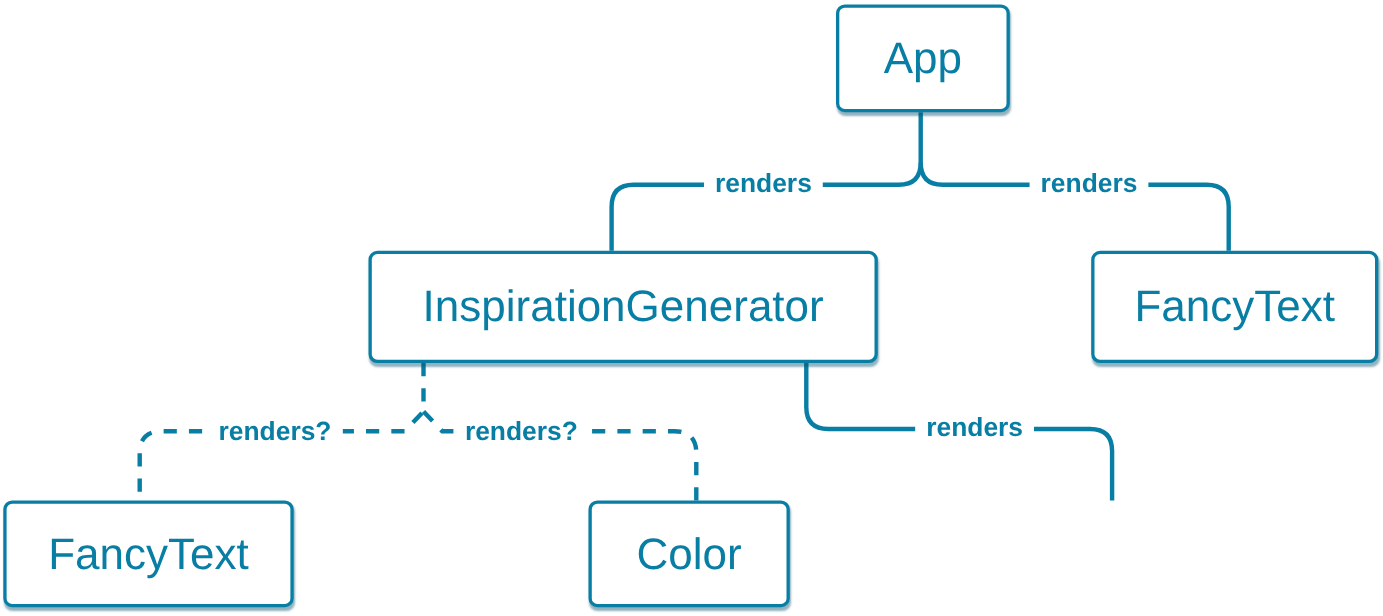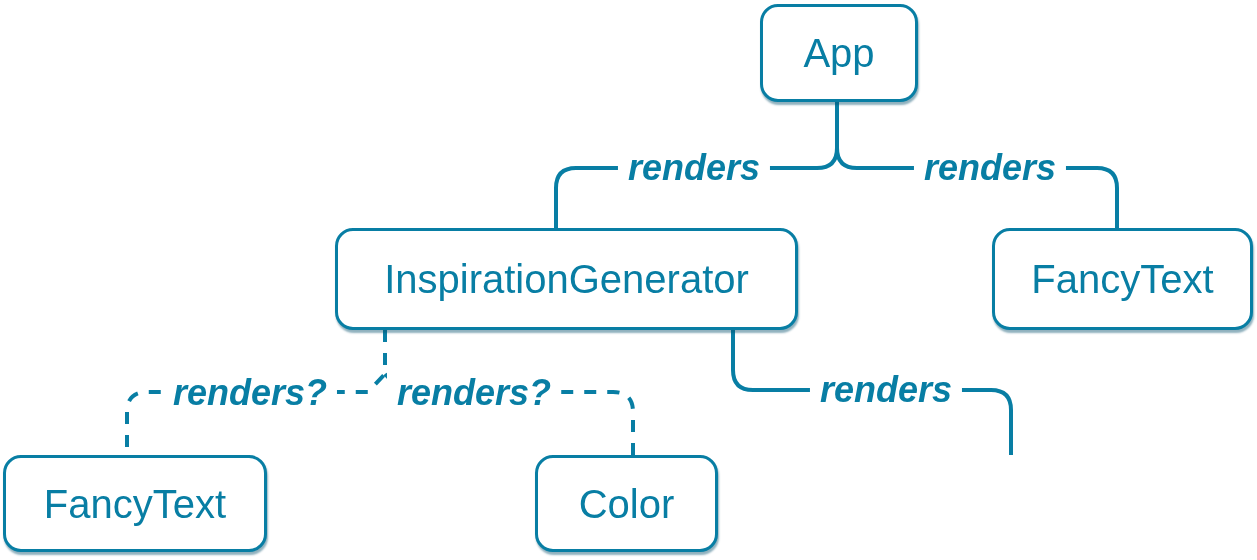--- a/index.html
+++ b/index.html
@@ -17,39 +17,38 @@
     overflow:hidden;
   }
   .edges{position:absolute;inset:0;width:1257px;height:560px;}
   .edges path{fill:none;stroke:var(--accent);stroke-width:4;}
   .edges path.dashed{stroke-dasharray:12 11;}
   .node{
     position:absolute;
     display:flex;align-items:center;justify-content:center;
     background:var(--node-fill);
     border:3px solid var(--accent);
-    border-radius:18px;
+    border-radius:8px;
     color:var(--accent);
     font-size:40px;
     line-height:1;
     box-shadow:1px 3px 2px var(--shadow);
     box-sizing:border-box;
     white-space:nowrap;
   }
   .edge-label{
     position:absolute;
     transform:translate(-50%,-50%);
     background:var(--bg);
     color:var(--accent);
-    font-size:36px;
+    font-size:24px;
     font-weight:bold;
     padding:2px 10px;
     line-height:1.1;
     white-space:nowrap;
-    font-style:italic;
   }
 </style>
 </head>
 <body>
 
 <div class="canvas">
 
   <svg class="edges" viewBox="0 0 1257 560" xmlns="http://www.w3.org/2000/svg">
     <path d="M 837 102 V 148 Q 837 168 817 168 H 576 Q 556 168 556 188 V 228"></path>
     <path d="M 837 148 Q 837 168 857 168 H 1097 Q 1117 168 1117 188 V 228"></path>

